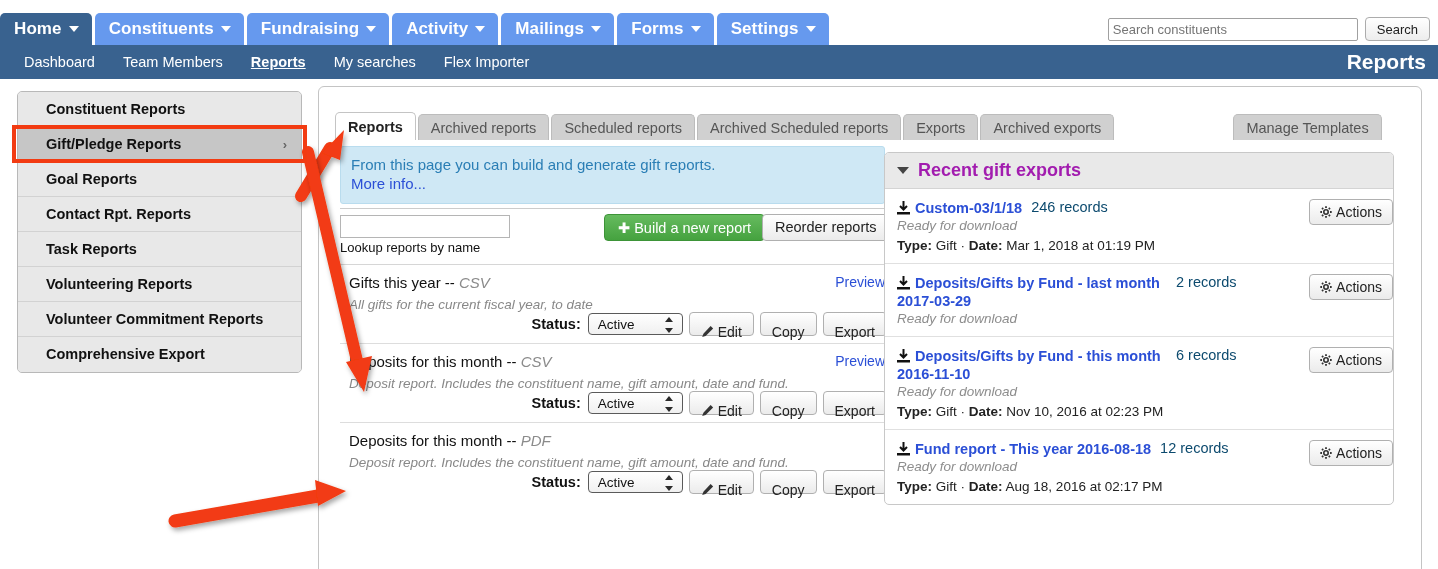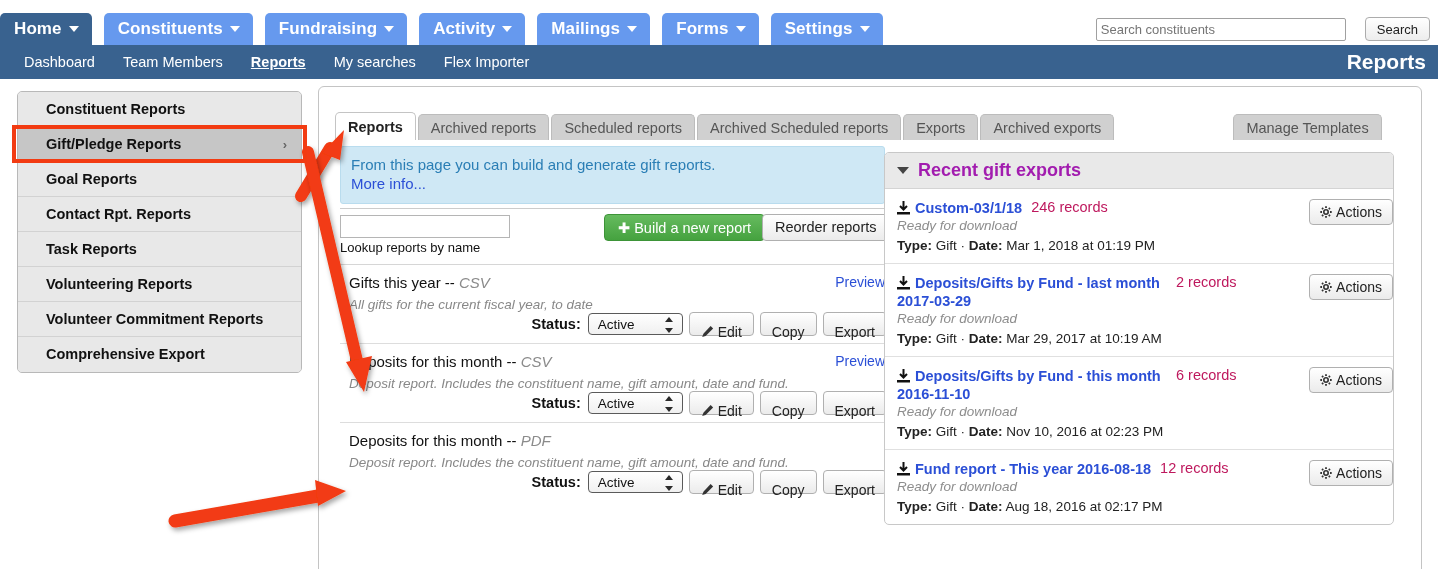--- a/index.html
+++ b/index.html
@@ -24,21 +24,21 @@
   }
   .navtabs { position: absolute; left: 0; top: 13px; display: flex; }
   .navtab {
     height: 32px;
     background: #6699ee;
     color: #ffffff;
     font-weight: bold;
     font-size: 17px;
     line-height: 32px;
     padding: 0 13px 0 14px;
-    margin-right: 12px;
+    margin-right: 3px;
     border-radius: 5px 5px 0 0;
     white-space: nowrap;
     cursor: pointer;
     letter-spacing: 0.1px;
   }
   .navtab.active { background: #39628f; }
   .navtab .caret {
     display: inline-block;
     margin-left: 7px;
     width: 0; height: 0;
@@ -58,21 +58,21 @@
     font-size: 13px;
     font-family: "Liberation Sans", sans-serif;
     padding: 0 4px;
     border: 1px solid #a0a0a0;
     border-radius: 2px;
     background: #fff;
     color: #000;
     outline: none;
   }
   .searchbox button {
-    margin-left: 19px;
+    margin-left: 7px;
     height: 24px;
     font-size: 13px;
     font-family: "Liberation Sans", sans-serif;
     padding: 0 11px;
     border: 1px solid #acacac;
     border-radius: 4px;
     background: linear-gradient(#ffffff, #ededed);
     color: #222;
     cursor: pointer;
   }
@@ -330,21 +330,21 @@
   .exp-top { display: flex; align-items: flex-start; }
   .exp-name-wrap { max-width: 270px; font-weight: bold; }
   .exp-name {
     color: #2b4fd6; font-size: 14.5px; line-height: 18px; cursor: pointer;
   }
   .dl-icon {
     display: inline-block; width: 13px; height: 14px;
     margin-right: 5px; position: relative; top: 2px;
   }
   .exp-records {
-    font-size: 14.5px; color: #be185d; white-space: nowrap;
+    font-size: 14.5px; color: #0c4a6e; white-space: nowrap;
     margin-left: 9px; padding-top: 0px;
   }
   .exp-status { font-size: 13.5px; color: #8d8d8d; font-style: italic; margin-top: 1px; }
   .exp-meta { font-size: 13.5px; color: #222; margin-top: 5px; }
   .exp-meta b { font-weight: bold; }
   .btn-actions {
     position: absolute; right: 0; top: 10px;
     height: 26px; line-height: 24px;
     padding: 0 10px;
     background: linear-gradient(#ffffff, #ebebeb);
@@ -555,26 +555,20 @@
       <div class="exp-top">
         <div class="exp-name-wrap">
           <span class="dl-icon"><svg width="13" height="14" viewBox="0 0 13 14">
                 <path d="M6.5 0 L6.5 7 M3 5 L6.5 8.5 L10 5" stroke="#111" stroke-width="2" fill="none"></path>
                 <rect x="0" y="11" width="13" height="2.5" fill="#111"></rect>
               </svg></span><span class="exp-name">Deposits/Gifts by Fund - last month 2017-03-29</span>
         </div>
         <div class="exp-records">2 records</div>
       </div>
       <div class="exp-status">Ready for download</div>
-      <div class="exp-meta">
-        <b>Type:</b>
-        <span>Gift</span> ·
-        <b>Date:</b>
-        <span>Mar 29, 2017 at 10:19 AM</span>
-      </div>
       <div class="btn-actions"><span class="gear"><svg width="12" height="12" viewBox="0 0 12 12">
               <circle cx="6" cy="6" r="2.2" fill="none" stroke="#333" stroke-width="1.6"></circle>
               <g stroke="#333" stroke-width="1.8">
                 <line x1="6" y1="0.3" x2="6" y2="2"></line>
                 <line x1="6" y1="10" x2="6" y2="11.7"></line>
                 <line x1="0.3" y1="6" x2="2" y2="6"></line>
                 <line x1="10" y1="6" x2="11.7" y2="6"></line>
                 <line x1="2" y1="2" x2="3.2" y2="3.2"></line>
                 <line x1="8.8" y1="8.8" x2="10" y2="10"></line>
                 <line x1="2" y1="10" x2="3.2" y2="8.8"></line>

